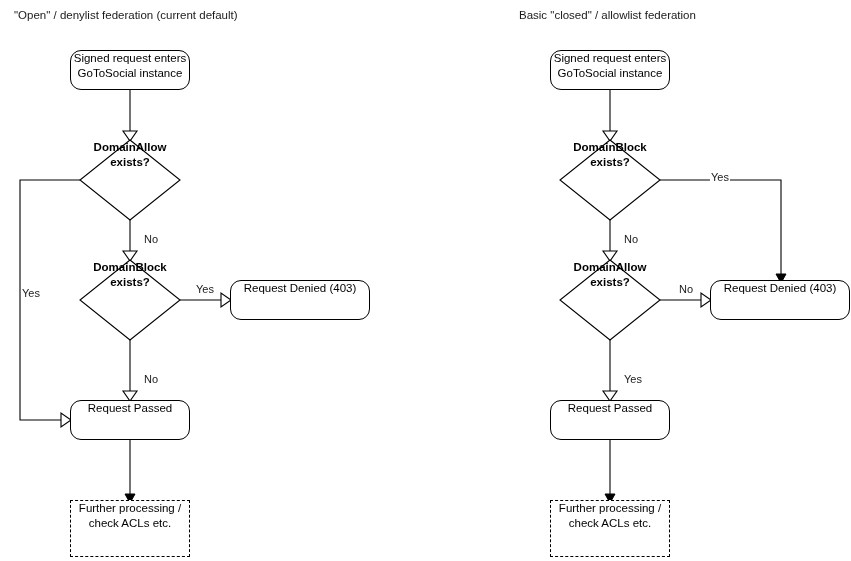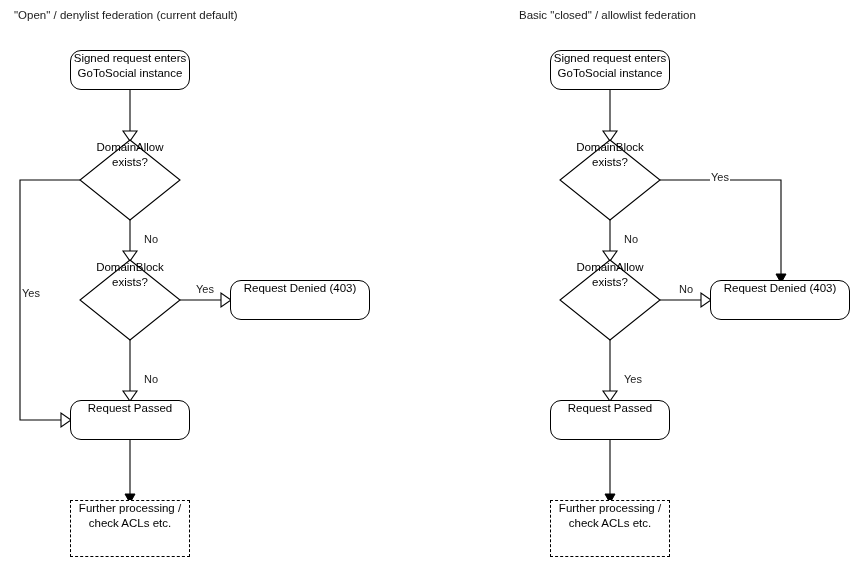--- a/index.html
+++ b/index.html
@@ -48,20 +48,21 @@
     border: 1.1px solid #000000;
     border-radius: 11px;
   }
   .node-dashed {
     border: 1.1px dashed #000000;
     border-radius: 0;
   }
   .node-diamond {
     background: transparent;
     border: none;
+    font-weight: bold;
   }
   .diamond-label {
     position: relative;
     z-index: 2;
     pointer-events: none;
   }
   .edge-label {
     position: absolute;
     font-size: 11px;
     line-height: 13px;

